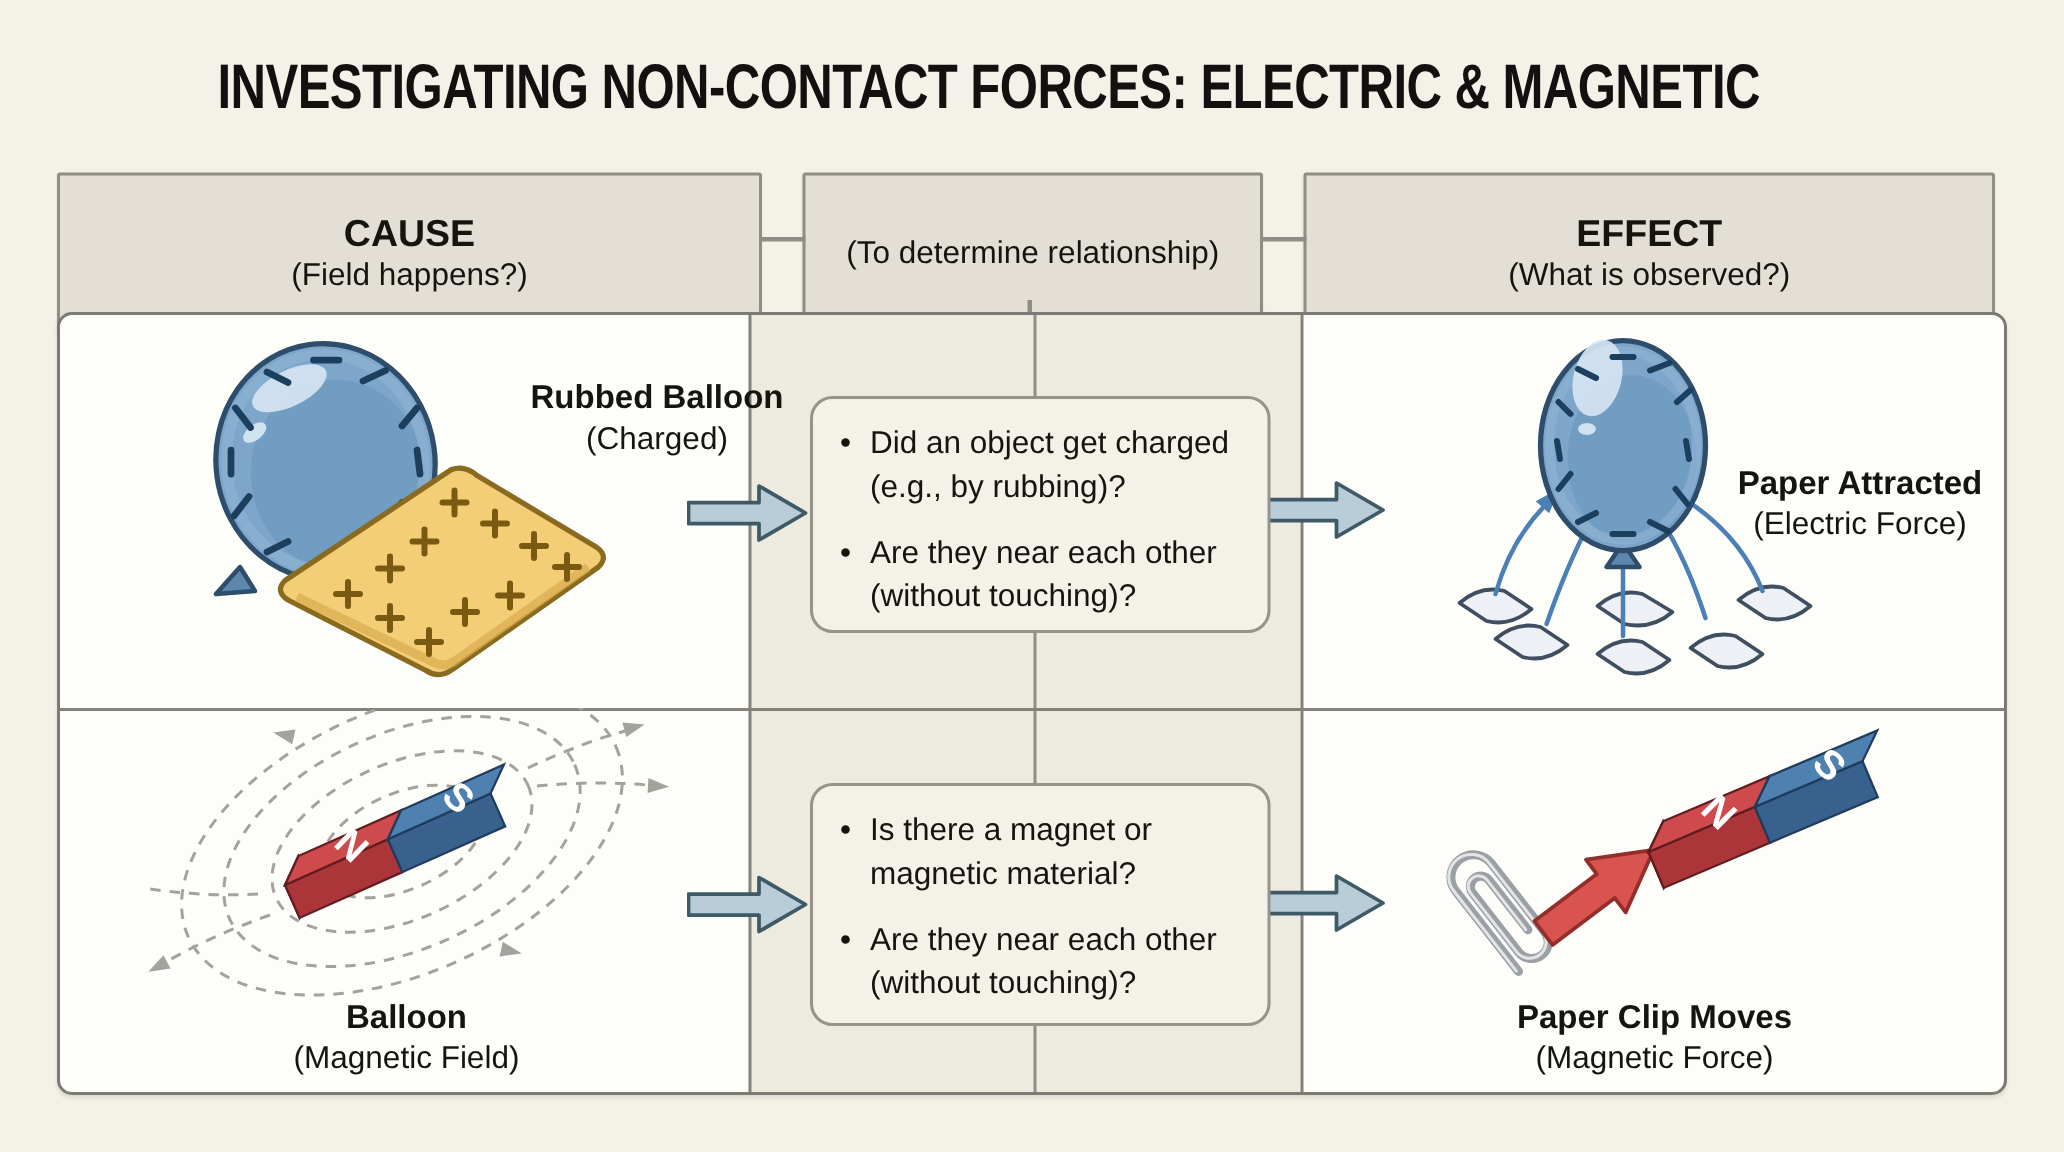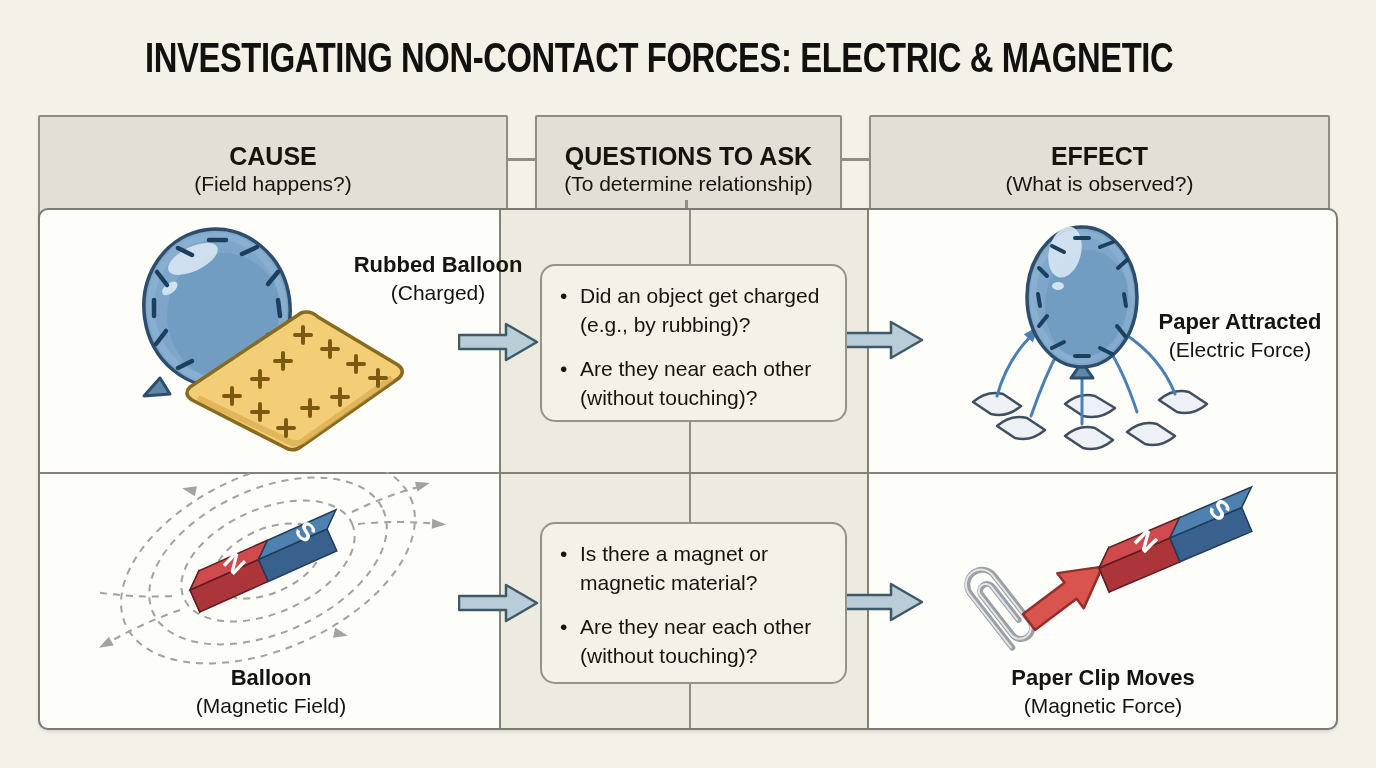--- a/index.html
+++ b/index.html
@@ -82,21 +82,20 @@
 
   <div class="title-wrap">
     <div class="title">INVESTIGATING NON-CONTACT FORCES: ELECTRIC &amp; MAGNETIC</div>
   </div>
 
   <div class="hdr hdr-cause">
     <div class="hdr-h">CAUSE</div>
     <div class="hdr-sub">(Field happens?)</div>
   </div>
   <div class="hdr hdr-questions">
-    <div class="hdr-h">QUESTIONS TO ASK</div>
     <div class="hdr-sub">(To determine relationship)</div>
   </div>
   <div class="hdr hdr-effect">
     <div class="hdr-h">EFFECT</div>
     <div class="hdr-sub">(What is observed?)</div>
   </div>
   <div class="conn conn-h1"></div>
   <div class="conn conn-h2"></div>
   <div class="conn conn-v-top"></div>
 

